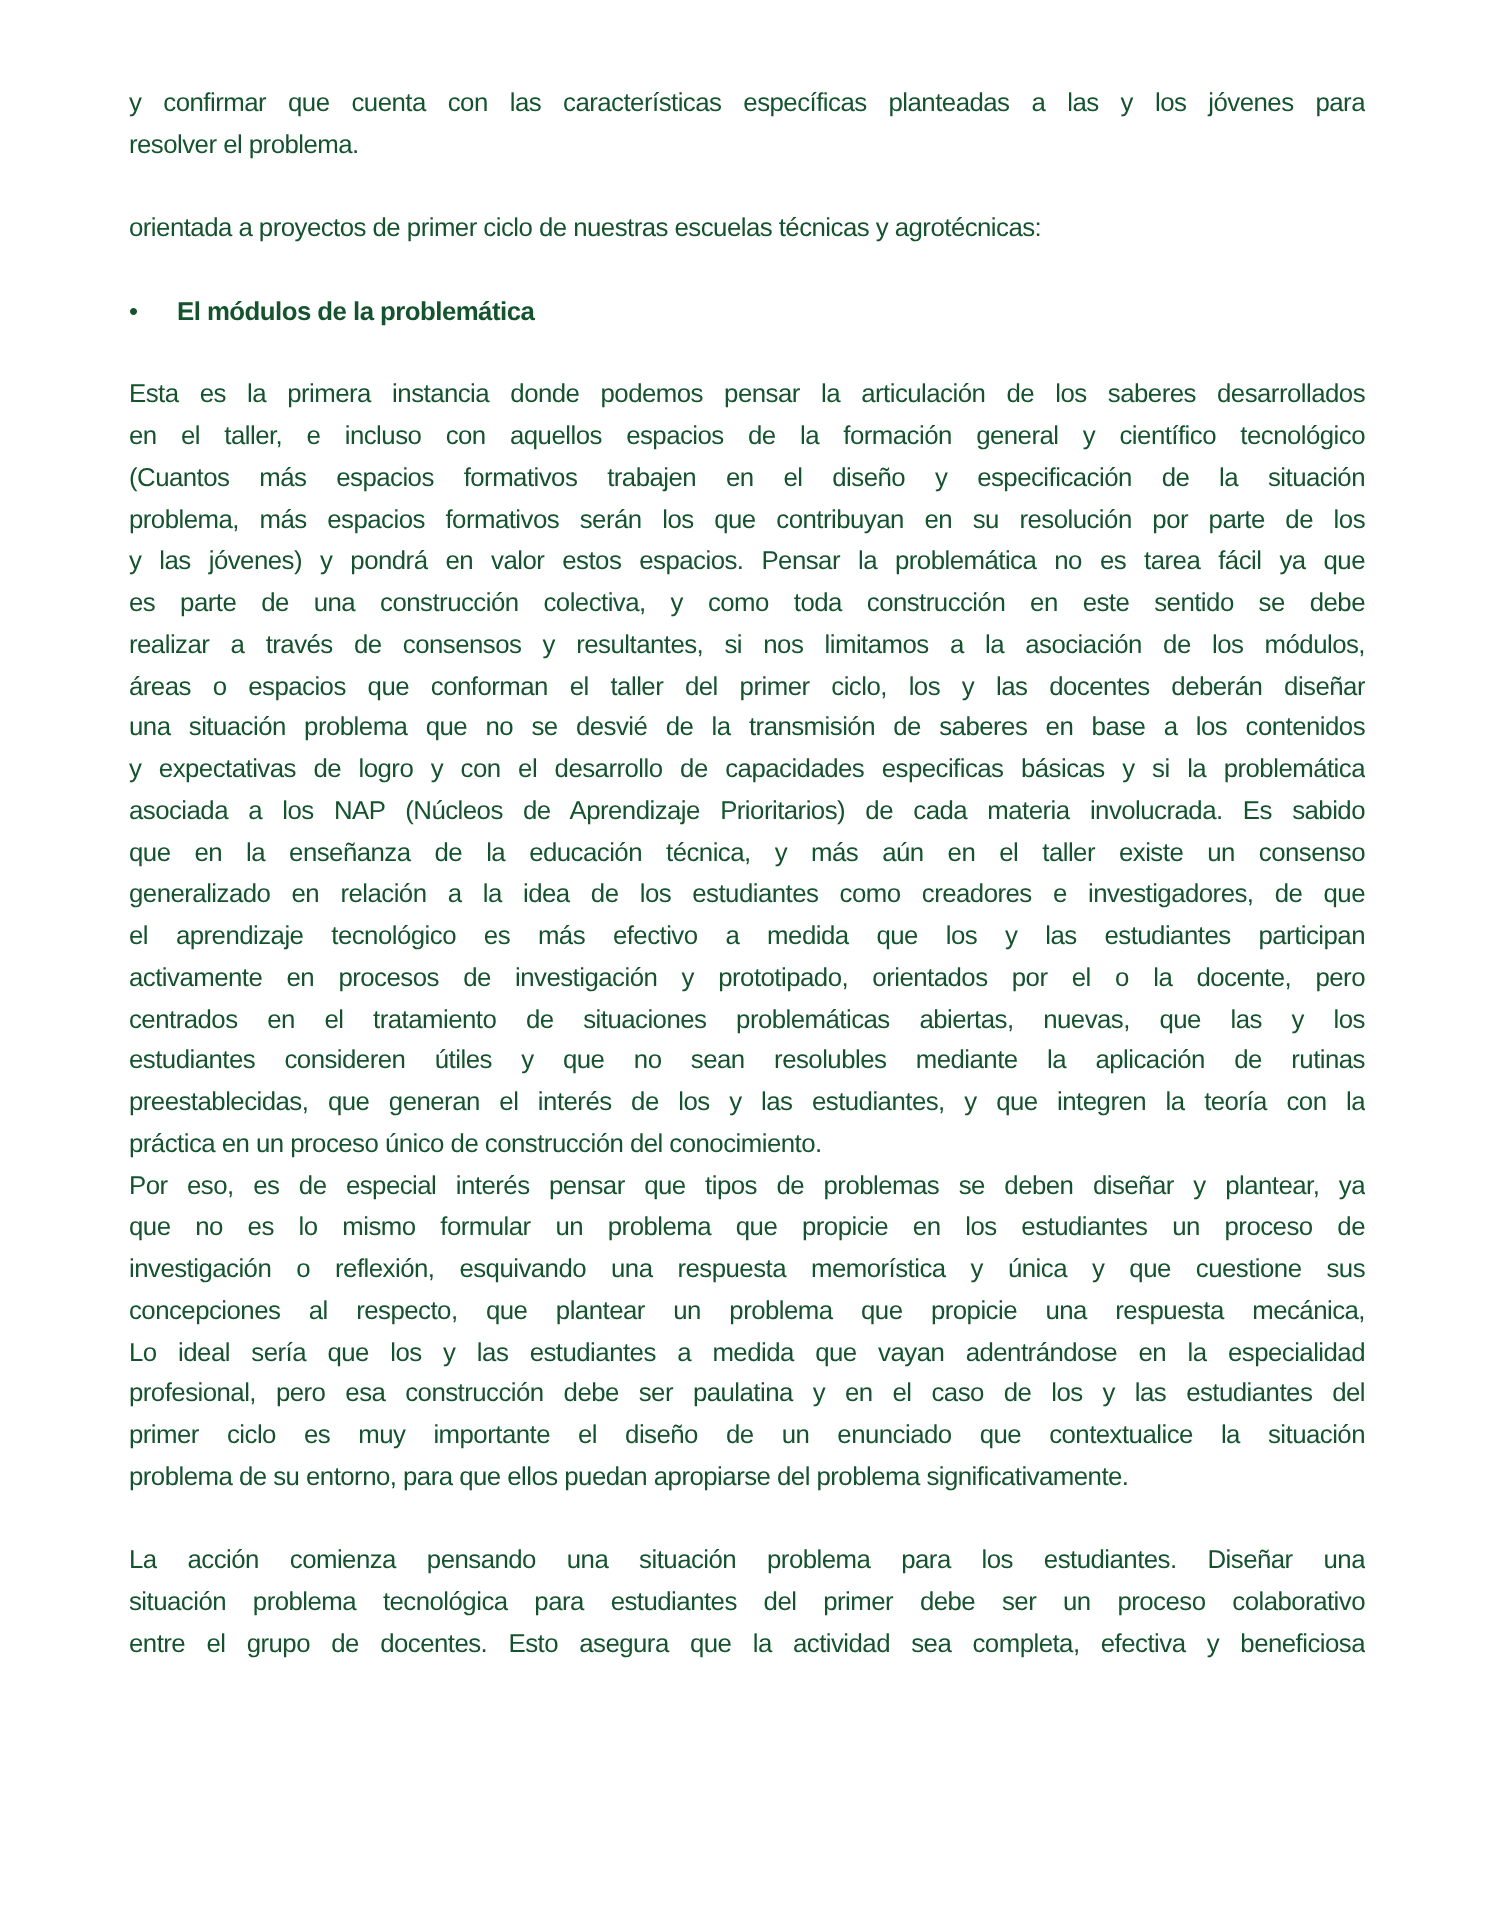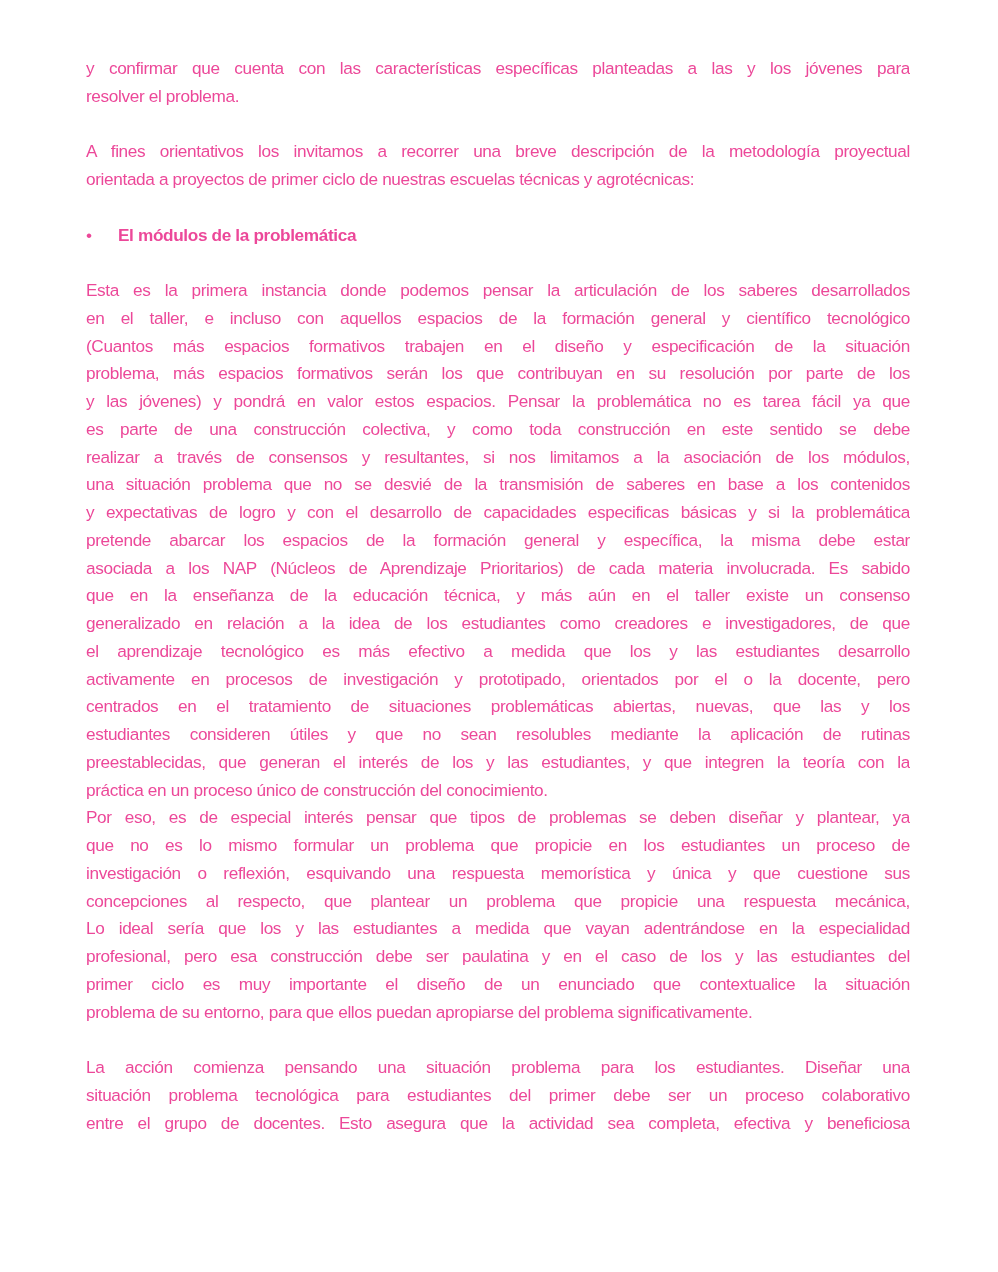--- a/index.html
+++ b/index.html
@@ -1,58 +1,57 @@
 <!DOCTYPE html>
 <html><head>
 <meta charset="utf-8">
 <style>
   html, body { margin: 0; padding: 0; background: #ffffff; }
   body { width: 998px; height: 1272px; position: relative; overflow: hidden; }
-  .page { position: absolute; left: 86px; top: 55px; width: 824px; color: #ec4899;
+  .page { position: absolute; left: 86px; top: 55px; width: 824px; color: #14532d;
     font-family: "Liberation Sans", sans-serif; font-size: 17.2px; letter-spacing: -0.35px; }
   .line { height: 27.75px; line-height: 27.75px; white-space: nowrap; text-align: justify; text-align-last: justify; overflow: hidden; }
   .line.last { text-align-last: left; }
   .gap { height: 27.75px; }
   .heading { height: 27.75px; line-height: 27.75px; font-weight: bold; display: flex; align-items: center; }
   .bullet { width: 32px; display: inline-block; font-weight: normal; }
 </style>
 </head>
 <body>
 
 <div class="page">
   <div>
     <div class="line">y confirmar que cuenta con las características específicas planteadas a las y los jóvenes para</div>
     <div class="line last">resolver el problema.</div>
   </div>
   <div class="gap"></div>
   <div>
-    <div class="line">A fines orientativos los invitamos a recorrer una breve descripción de la metodología proyectual</div>
     <div class="line last">orientada a proyectos de primer ciclo de nuestras escuelas técnicas y agrotécnicas:</div>
   </div>
   <div class="gap"></div>
   <div class="heading">
     <span class="bullet">•</span>
     <span>El módulos de la problemática</span>
   </div>
   <div class="gap"></div>
   <div id="p1">
       <div class="line">Esta es la primera instancia donde podemos pensar la articulación de los saberes desarrollados</div>
       <div class="line">en el taller, e incluso con aquellos espacios de la formación general y científico tecnológico</div>
       <div class="line">(Cuantos más espacios formativos trabajen en el diseño y especificación de la situación</div>
       <div class="line">problema, más espacios formativos serán los que contribuyan en su resolución por parte de los</div>
       <div class="line">y las jóvenes) y pondrá en valor estos espacios.  Pensar la problemática no es tarea fácil ya que</div>
       <div class="line">es parte de una construcción colectiva, y como toda construcción en este sentido se debe</div>
       <div class="line">realizar a través de consensos y resultantes, si nos limitamos a la asociación de los módulos,</div>
+      <div class="line">áreas o espacios que conforman el taller del primer ciclo, los y las docentes deberán diseñar</div>
       <div class="line">una situación problema que no se desvié de la transmisión de saberes en base a los contenidos</div>
       <div class="line">y expectativas de logro y con el desarrollo de capacidades especificas básicas y si la problemática</div>
-      <div class="line">pretende abarcar los espacios de la formación general y específica, la misma debe estar</div>
       <div class="line">asociada a los NAP (Núcleos de Aprendizaje Prioritarios) de cada materia involucrada. Es sabido</div>
       <div class="line">que en la enseñanza de la educación técnica, y más aún en el taller existe un consenso</div>
       <div class="line">generalizado en relación a la idea de los estudiantes como creadores e investigadores, de que</div>
-      <div class="line">el aprendizaje tecnológico es más efectivo a medida que los y las estudiantes desarrollo</div>
+      <div class="line">el aprendizaje tecnológico es más efectivo a medida que los y las estudiantes participan</div>
       <div class="line">activamente en procesos de investigación y prototipado, orientados por el o la docente, pero</div>
       <div class="line">centrados en el tratamiento de situaciones problemáticas abiertas, nuevas, que las y los</div>
       <div class="line">estudiantes consideren útiles y que no sean resolubles mediante la aplicación de rutinas</div>
       <div class="line">preestablecidas, que generan el interés de los y las estudiantes, y que integren la teoría con la</div>
       <div class="line last">práctica en un proceso único de construcción del conocimiento.</div>
     </div>
   <div id="p2">
       <div class="line">Por eso, es de especial interés pensar que tipos de problemas se deben diseñar y plantear, ya</div>
       <div class="line">que no es lo mismo formular un problema que propicie en los estudiantes un proceso de</div>
       <div class="line">investigación o reflexión, esquivando una respuesta memorística y única y que cuestione sus</div>

